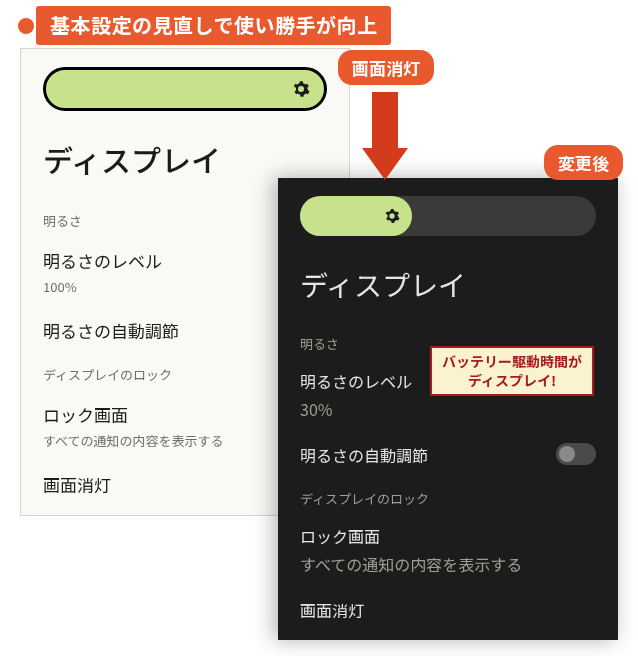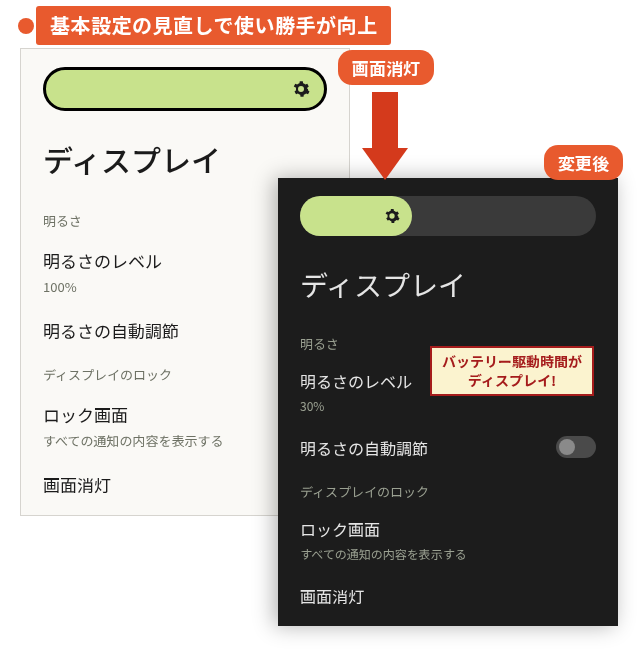--- a/index.html
+++ b/index.html
@@ -140,21 +140,21 @@
   .item-dark {
     margin-bottom: 22px;
     position: relative;
   }
   .item-title-dark {
     font-size: 16px;
     color: #e5e5e5;
     margin-bottom: 4px;
   }
   .item-sub-dark {
-    font-size: 12px;
+    font-size: 16px;
     color: #9aa091;
   }
 
   .toggle {
     position: absolute;
     right: 0;
     top: 0;
     width: 40px;
     height: 22px;
     border-radius: 11px;

